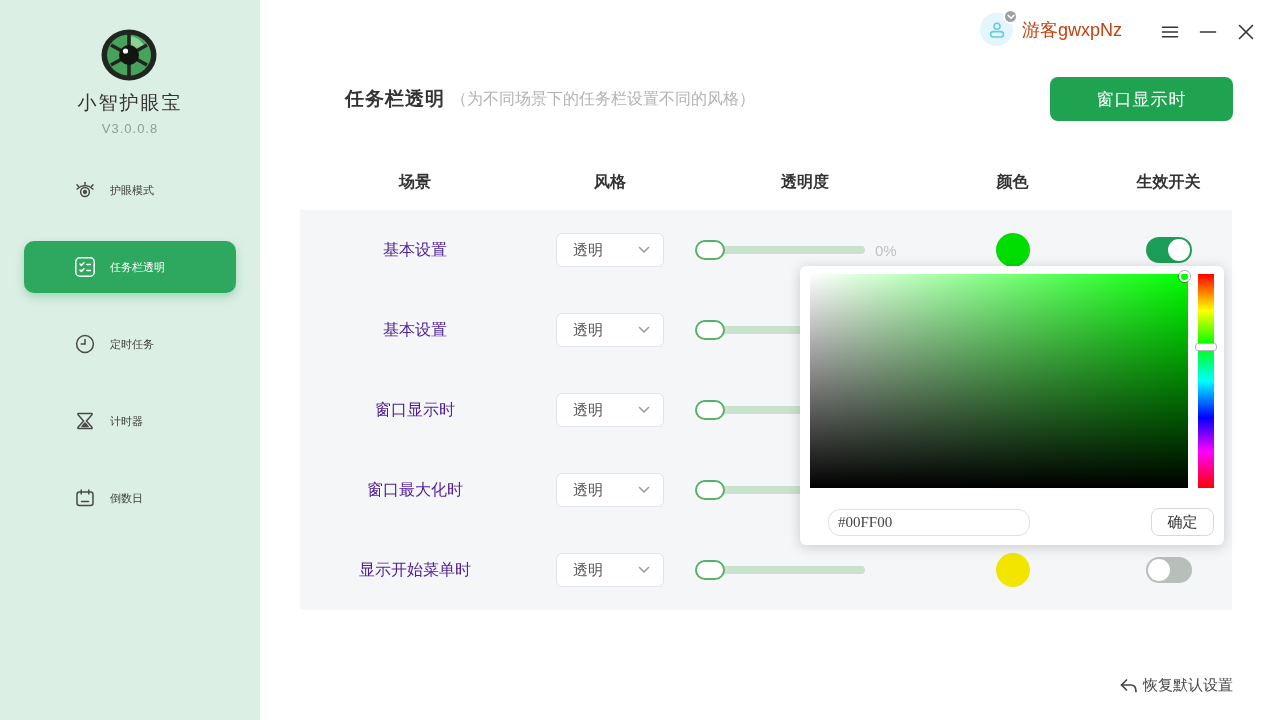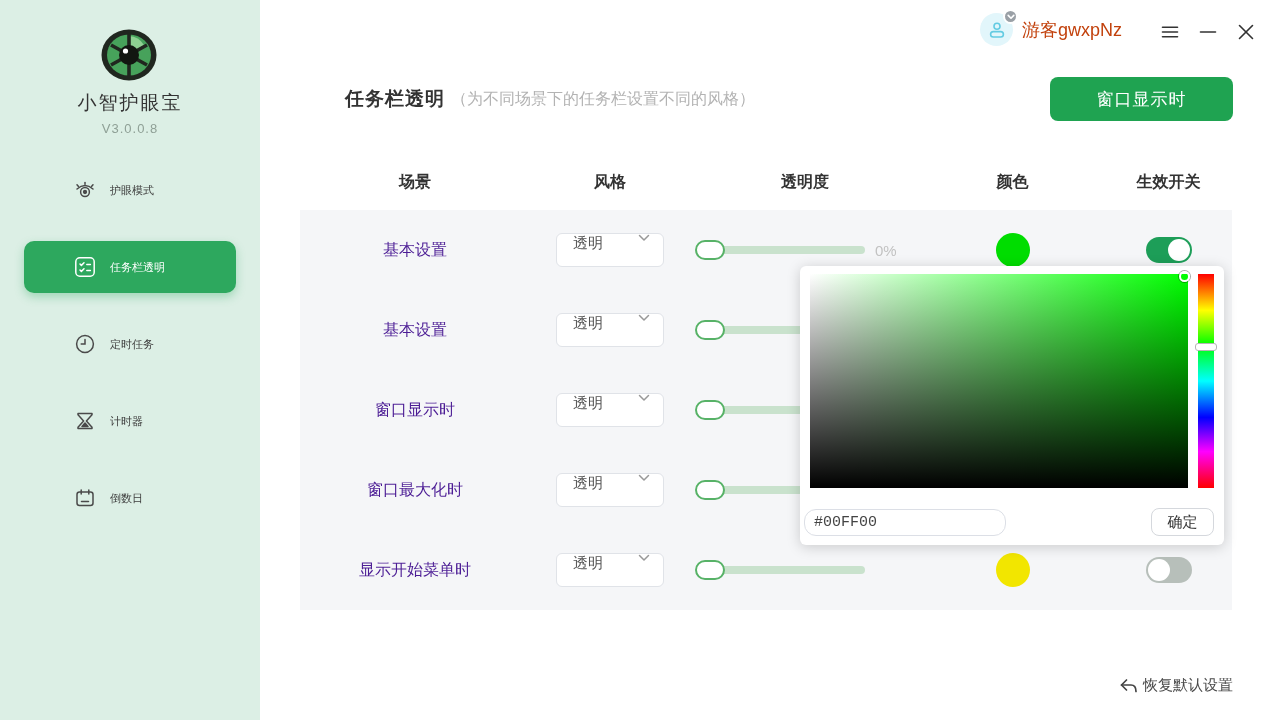--- a/index.html
+++ b/index.html
@@ -31,21 +31,21 @@
   .page-subtitle { font-size:16px; color:#b3b3b3; margin-left:6px; }
   .enable-all { position:absolute; left:1050px; top:77px; width:183px; height:44px; background:#1fa351; color:#fff; font-size:17px; border:none; border-radius:8px; cursor:pointer; letter-spacing:1px; }
 
   
   .table { position:absolute; left:300px; top:155px; width:932px; }
   .grid5 { display:grid; grid-template-columns:230px 160px 230px 185px 127px; align-items:center; justify-items:center; }
   .thead { height:55px; font-weight:bold; font-size:16px; color:#333; }
   .trow { height:72px; border-bottom:1px solid #f0f2f5; }
   .trow.first { height:80px; background:#f5f6f8; border-bottom:none; }
   .scene { font-size:16px; color:#4c1d95; }
-  .dropdown { width:108px; height:34px; background:#fff; border:1px solid #e0e3e8; border-radius:6px; display:flex; align-items:flex-start; cursor:pointer; padding:0 13px 0 16px; }
+  .dropdown { width:108px; height:34px; background:#fff; border:1px solid #e0e3e8; border-radius:6px; display:flex; align-items:center; cursor:pointer; padding:0 13px 0 16px; }
   .dropdown span { flex:1; font-size:15px; color:#555; }
   .opacity-cell { width:100%; display:flex; align-items:center; justify-content:flex-start; padding-left:7px; }
   .slider { position:relative; width:168px; height:8px; background:#c9e2cd; border-radius:4px; cursor:pointer; }
   .slider-thumb { position:absolute; left:-2px; top:-6px; width:30px; height:20px; background:#fff; border:2px solid #57b267; border-radius:10px; }
   .pct { margin-left:10px; font-size:15px; color:#c2c2c2; min-width:30px; }
   .swatch { width:34px; height:34px; border-radius:50%; cursor:pointer; }
   .toggle { position:relative; width:46px; height:26px; border-radius:13px; cursor:pointer; }
   .toggle.on { background:#1d9e58; }
   .toggle.off { background:#b7bfba; }
   .knob { position:absolute; top:2px; width:22px; height:22px; border-radius:50%; background:#fff; }
@@ -55,21 +55,21 @@
   
   .restore { position:absolute; right:47px; top:676px; display:flex; align-items:center; gap:6px; font-size:15px; color:#4a4a4a; cursor:pointer; }
 
   
   .picker { position:absolute; left:800px; top:266px; width:424px; height:279px; background:#fff; border-radius:6px; box-shadow:0 2px 14px rgba(0,0,0,.18); z-index:50; }
   .sv { position:absolute; left:10px; top:8px; width:378px; height:214px; }
   .sv-cursor { position:absolute; right:-2px; top:-3px; width:11px; height:11px; border-radius:50%; background:transparent; border:2px solid #fff; box-shadow:0 0 0 1px rgba(0,0,0,.35); }
   .hue { position:absolute; left:398px; top:8px; width:16px; height:214px; cursor:pointer;
          background:linear-gradient(to bottom,#f00 0%,#ff0 17%,#0f0 33%,#0ff 50%,#00f 67%,#f0f 83%,#f00 100%); }
   .hue-handle { position:absolute; left:-3px; width:22px; height:8px; background:#fff; border:1px solid #b5b5b5; border-radius:3px; }
-  .hex { position:absolute; left:4px; top:243px; width:202px; height:27px; border:1px solid #dcdfe6; border-radius:12px; padding:0 9px; font-size:15px; color:#444; font-family:Liberation Mono, monospace; }
+  .hex { position:absolute; left:28px; top:243px; width:202px; height:27px; border:1px solid #dcdfe6; border-radius:12px; padding:0 9px; font-size:15px; color:#444; font-family:Liberation Serif, serif; }
   .confirm { position:absolute; left:351px; top:242px; width:63px; height:28px; background:#fff; border:1px solid #d5d8dd; border-radius:8px; font-size:15px; color:#333; cursor:pointer; }
 </style>
 </head>
 <body>
 
 <div class="window">
 
   <div class="sidebar">
     <div class="logo">
       <svg width="58" height="54" viewBox="0 0 58 54">

